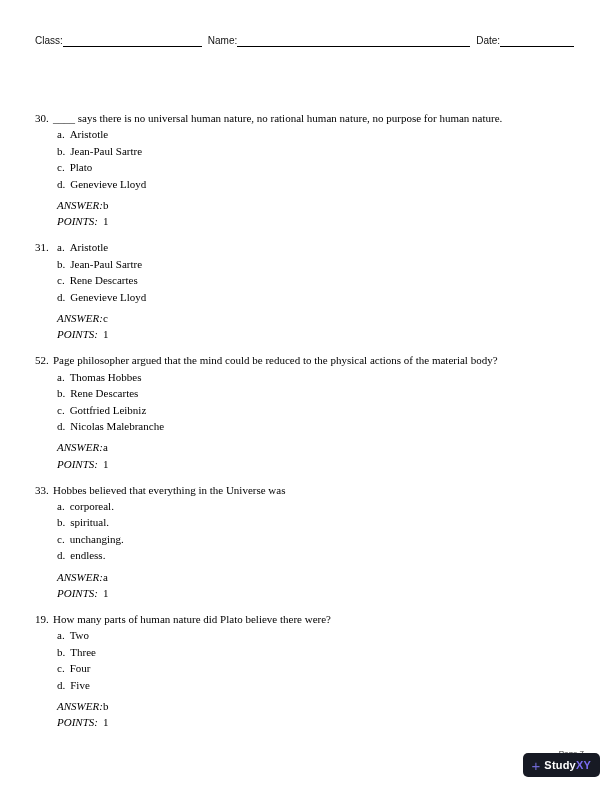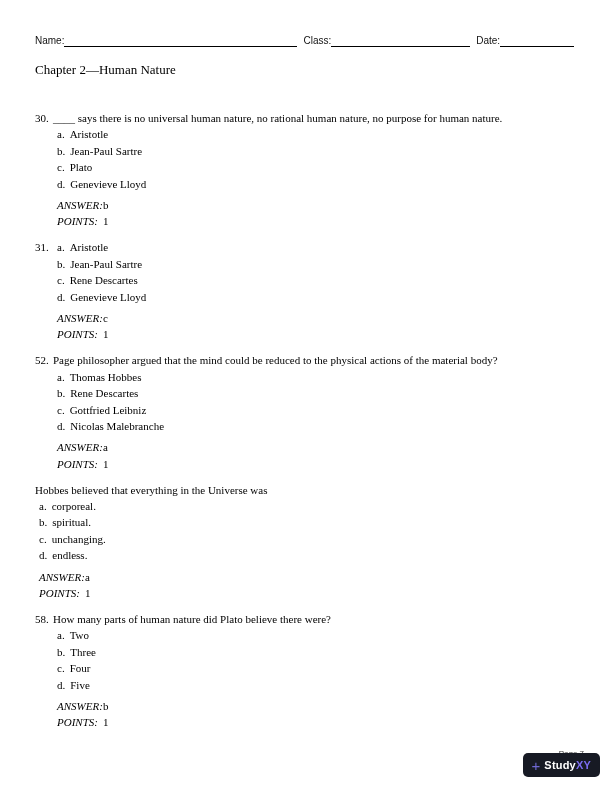--- a/index.html
+++ b/index.html
@@ -105,34 +105,33 @@
   }
   .brand-accent { color: #7b6cf0; }
 </style>
 </head>
 <body>
 
 <div class="page">
 
   <div class="header">
     <div class="field">
+      <span class="flabel">Class:</span>
+      <span class="blank class-blank"></span>
+    </div>
+    <div class="field">
       <span class="flabel">Name:</span>
       <span class="blank name-blank"></span>
-    </div>
-    <div class="field">
-      <span class="flabel">Class:</span>
-      <span class="blank class-blank"></span>
     </div>
     <div class="field">
       <span class="flabel">Date:</span>
       <span class="blank date-blank"></span>
     </div>
   </div>
 
-  <h1 class="title">Chapter 2—Human Nature</h1>
 
   <div class="questions">
 
     <div class="question">
       <span class="qnum">30.</span>
       <div class="qbody">
         <div class="qtext">____ says there is no universal human nature, no rational human nature, no purpose for human nature.</div>
         <div class="opt"><span class="olet">a.</span><span class="otext">Aristotle</span></div>
         <div class="opt"><span class="olet">b.</span><span class="otext">Jean-Paul Sartre</span></div>
         <div class="opt"><span class="olet">c.</span><span class="otext">Plato</span></div>
@@ -161,33 +160,34 @@
         <div class="opt"><span class="olet">a.</span><span class="otext">Thomas Hobbes</span></div>
         <div class="opt"><span class="olet">b.</span><span class="otext">Rene Descartes</span></div>
         <div class="opt"><span class="olet">c.</span><span class="otext">Gottfried Leibniz</span></div>
         <div class="opt"><span class="olet">d.</span><span class="otext">Nicolas Malebranche</span></div>
         <div class="ans"><span class="alabel">ANSWER:</span><span class="aval">a</span></div>
         <div class="pts"><span class="alabel">POINTS:</span><span class="aval">1</span></div>
       </div>
     </div>
 
     <div class="question">
+      <span class="qnum">33.</span>
       <div class="qbody">
         <div class="qtext">Hobbes believed that everything in the Universe was</div>
         <div class="opt"><span class="olet">a.</span><span class="otext">corporeal.</span></div>
         <div class="opt"><span class="olet">b.</span><span class="otext">spiritual.</span></div>
         <div class="opt"><span class="olet">c.</span><span class="otext">unchanging.</span></div>
         <div class="opt"><span class="olet">d.</span><span class="otext">endless.</span></div>
         <div class="ans"><span class="alabel">ANSWER:</span><span class="aval">a</span></div>
         <div class="pts"><span class="alabel">POINTS:</span><span class="aval">1</span></div>
       </div>
     </div>
 
     <div class="question">
-      <span class="qnum">58.</span>
+      <span class="qnum">19.</span>
       <div class="qbody">
         <div class="qtext">How many parts of human nature did Plato believe there were?</div>
         <div class="opt"><span class="olet">a.</span><span class="otext">Two</span></div>
         <div class="opt"><span class="olet">b.</span><span class="otext">Three</span></div>
         <div class="opt"><span class="olet">c.</span><span class="otext">Four</span></div>
         <div class="opt"><span class="olet">d.</span><span class="otext">Five</span></div>
         <div class="ans"><span class="alabel">ANSWER:</span><span class="aval">b</span></div>
         <div class="pts"><span class="alabel">POINTS:</span><span class="aval">1</span></div>
       </div>
     </div>

